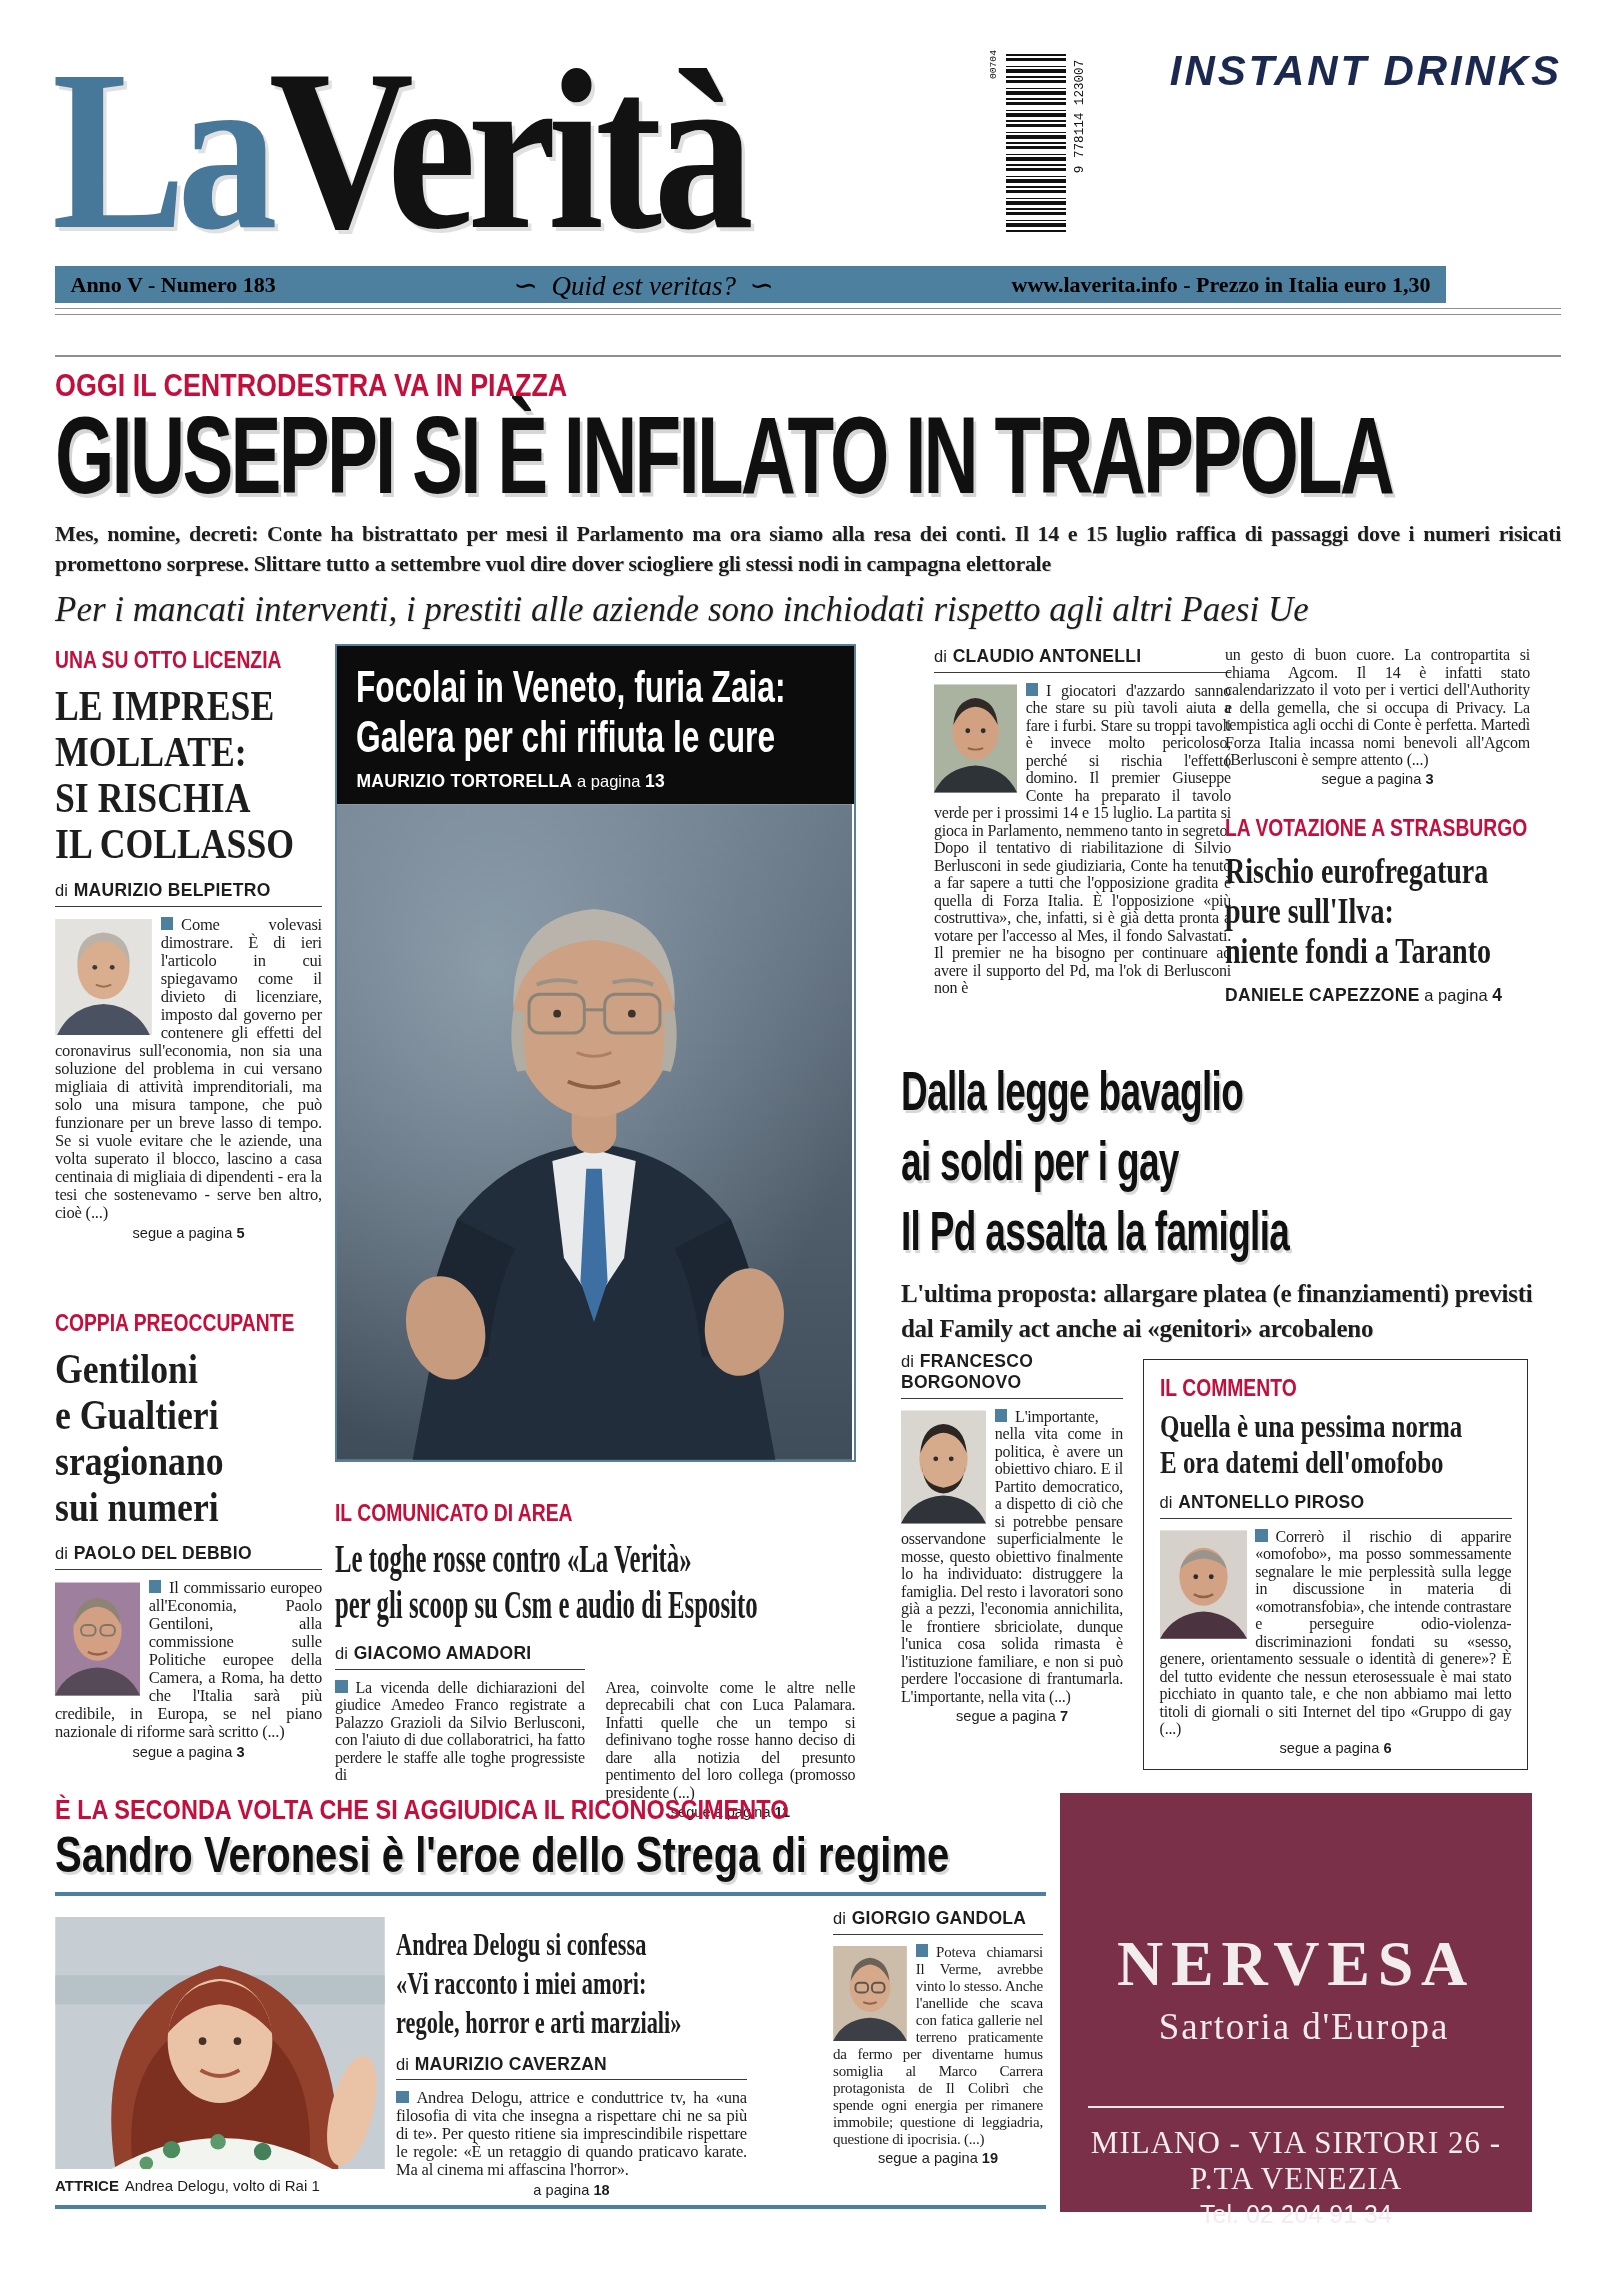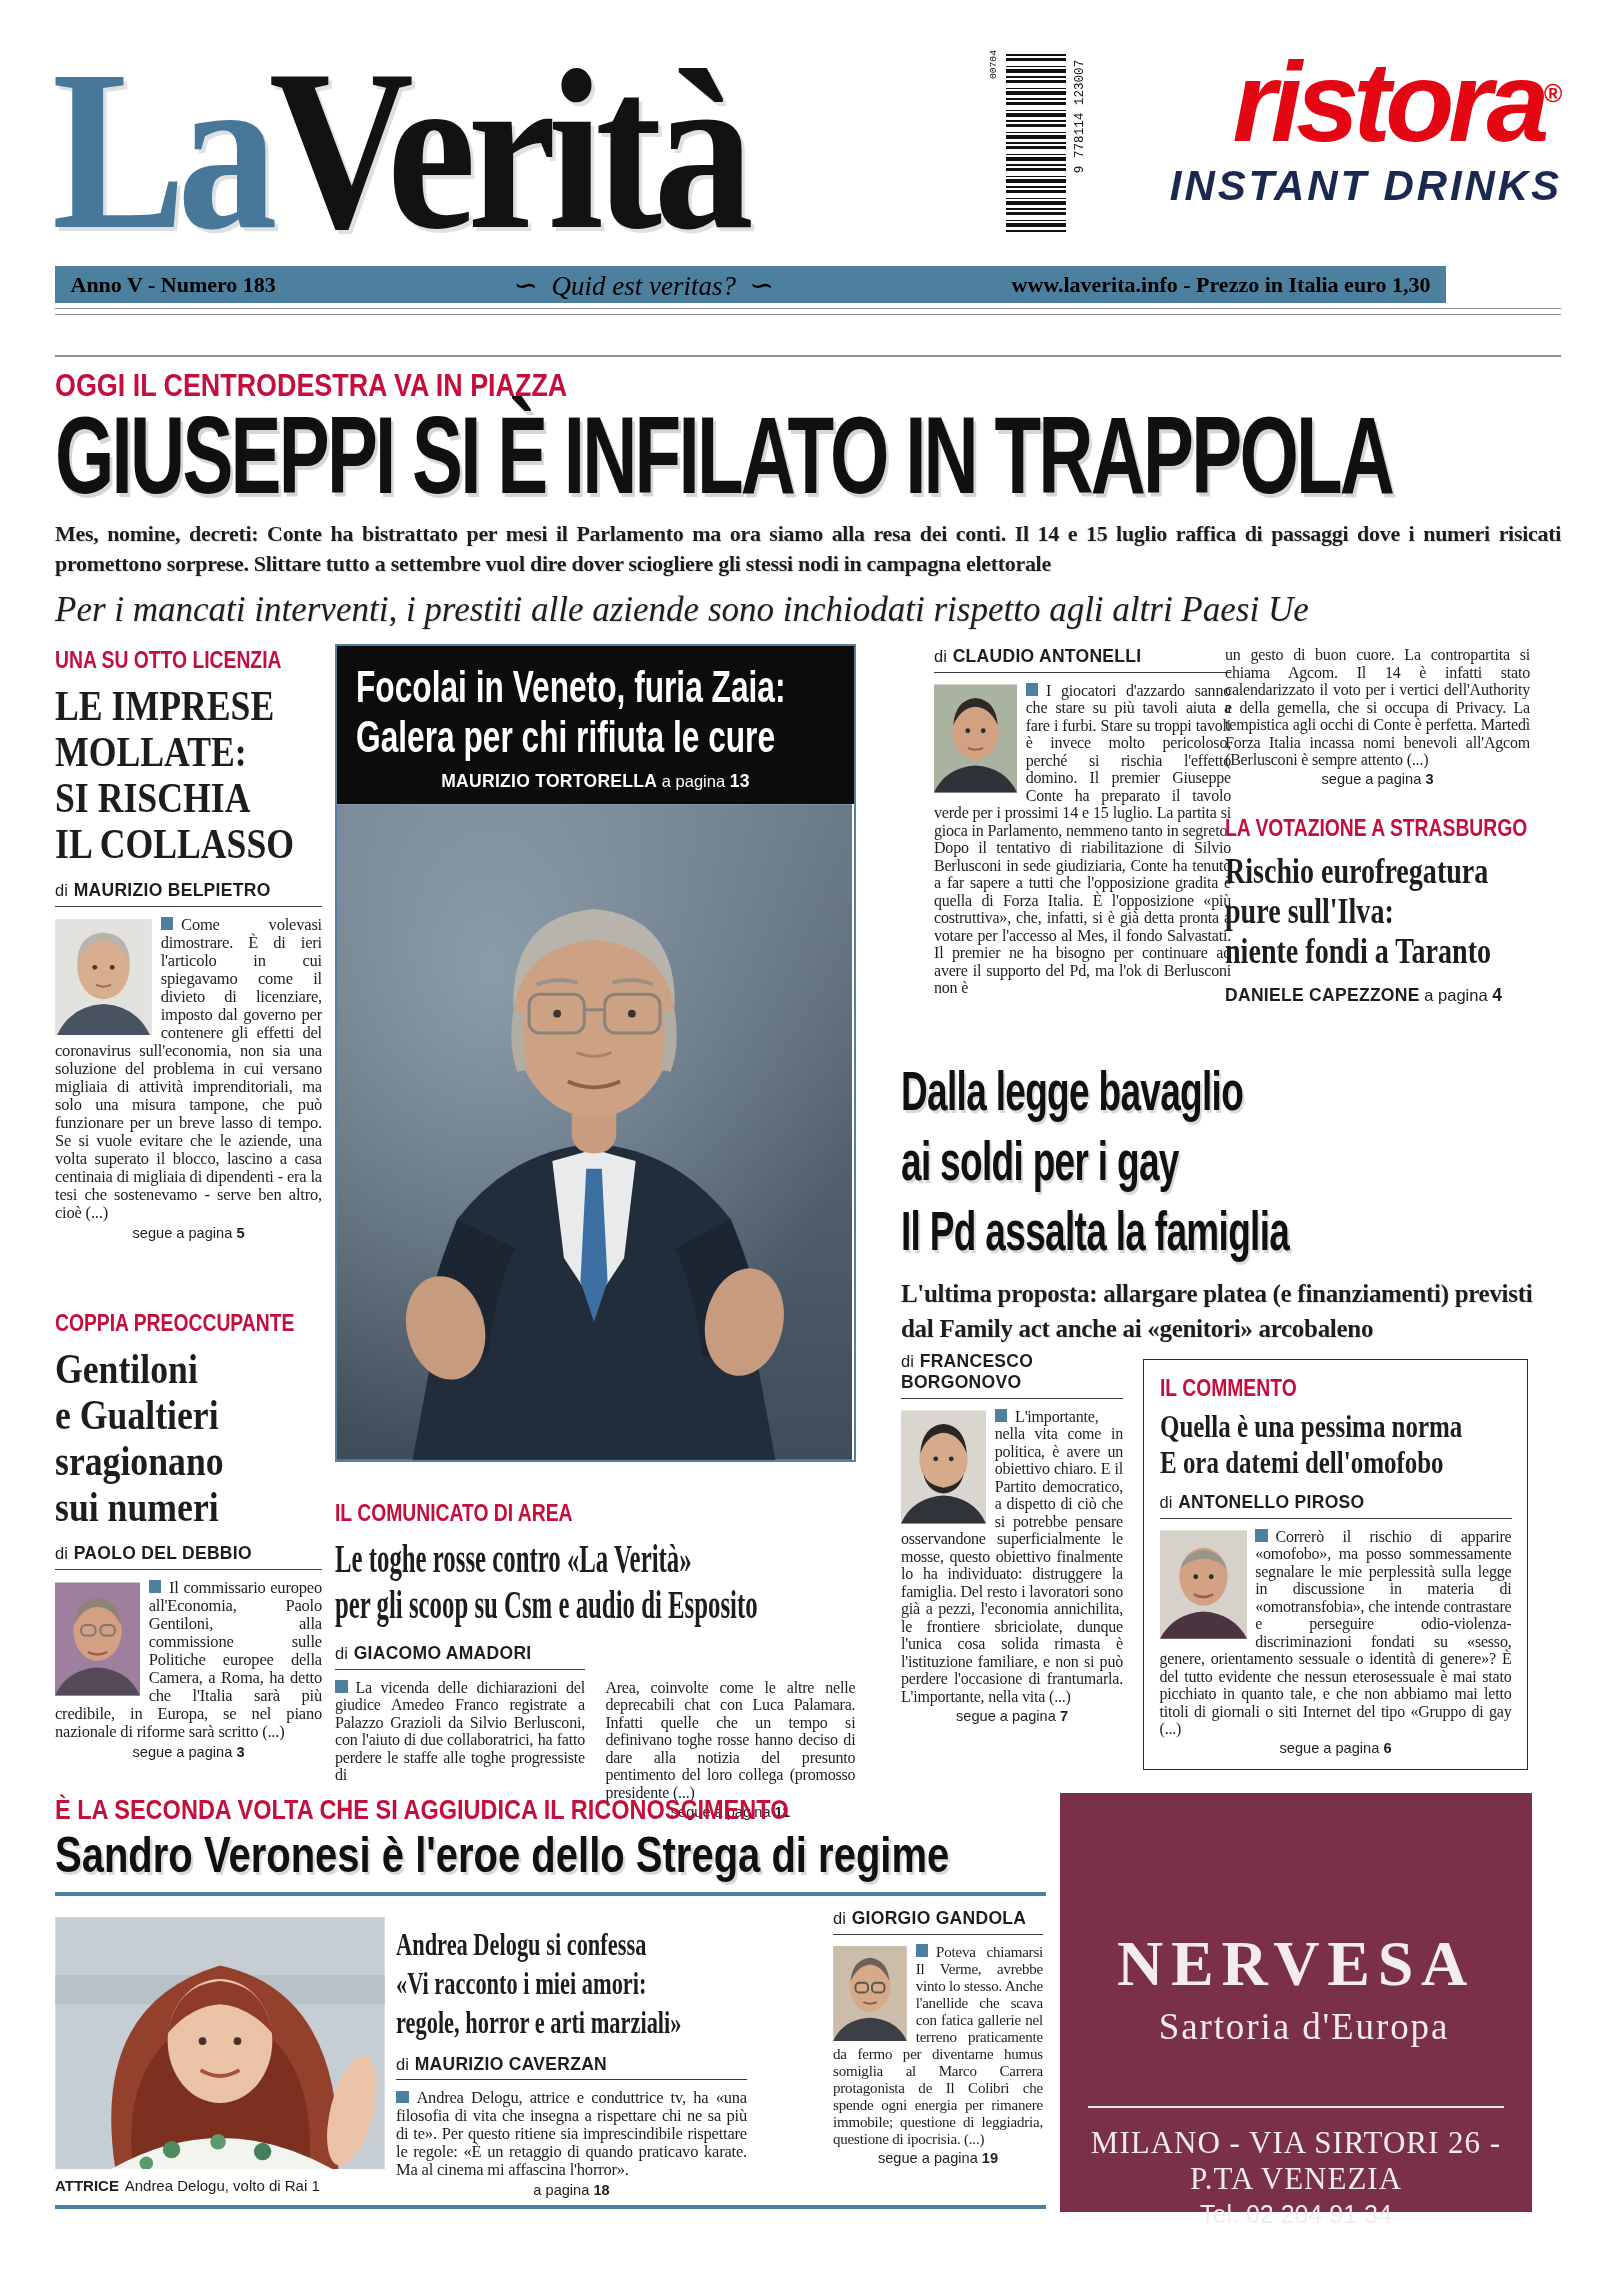--- a/index.html
+++ b/index.html
@@ -71,21 +71,21 @@
   .st-imprese{left:55px;top:646px;width:267px;}
   .hl-col .cx{font-family:"Liberation Serif",serif;font-weight:bold;font-size:42px;line-height:46px;transform:scaleX(.85);}
   .hl-col{margin:7.8px 0 13.6px 0;}
   .st-gentiloni{left:55px;top:1309px;width:267px;}
 
   .center{left:335px;top:644px;width:521px;}
   .zframe{border:2.9px solid #56809c;}
   .zbox{background:#0c0c0c;padding:15.5px 19.4px 11.6px 19.4px;}
   .zbox .cx{font-family:"Liberation Sans",sans-serif;font-weight:bold;font-size:44px;line-height:50px;
     color:#fff;transform:scaleX(.72);}
-  .zbox .credit{color:#fff;text-align:center;margin-top:9.7px;}
+  .zbox .credit{color:#fff;margin-top:9.7px;}
   .toghe{margin-top:37px;}
   .hl-toghe .cx{font-family:"Liberation Serif",serif;font-weight:bold;font-size:40px;line-height:46px;transform:scaleX(.62);}
   .hl-toghe{margin:7.8px 0 15.5px 0;}
   .tcols{display:flex;gap:20.4px;}
   .tcols .tc{width:250px;}
   .toghe .byline{width:250px;box-sizing:border-box;}
 
   .col4{left:934px;top:646px;width:297px;}
   .col5{left:1225px;top:646px;width:305px;}
   .hl-ilva .cx{font-family:"Liberation Serif",serif;font-weight:bold;font-size:36px;line-height:40px;transform:scaleX(.78);}
@@ -136,21 +136,20 @@
     <span class="la">La</span><span class="ve">Verità</span>
   </div>
 
   <div class="abs barcode">
     <span class="small">00704</span>
     <div class="bars"></div>
     <span class="num">9 778114 123007</span>
   </div>
 
   <div class="abs ristora">
-    <div class="word"><span>ristora</span><sup class="reg">®</sup></div>
     <div class="tag">INSTANT DRINKS</div>
   </div>
 
   <div class="abs infobar">
     <span class="l">Anno V - Numero 183</span>
     <span class="c">
       <span class="swash">∽</span><span>Quid est veritas?</span><span class="swash">∽</span>
     </span>
     <span class="r">www.laverita.info - Prezzo in Italia euro 1,30</span>
   </div>

